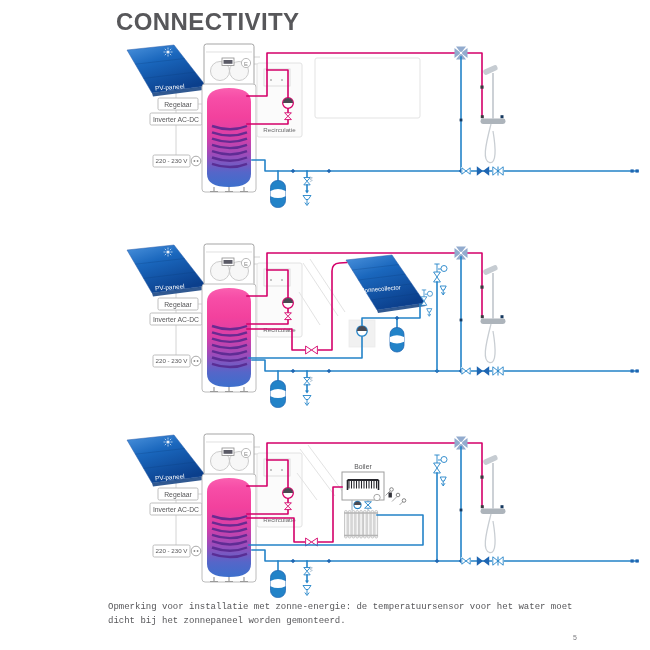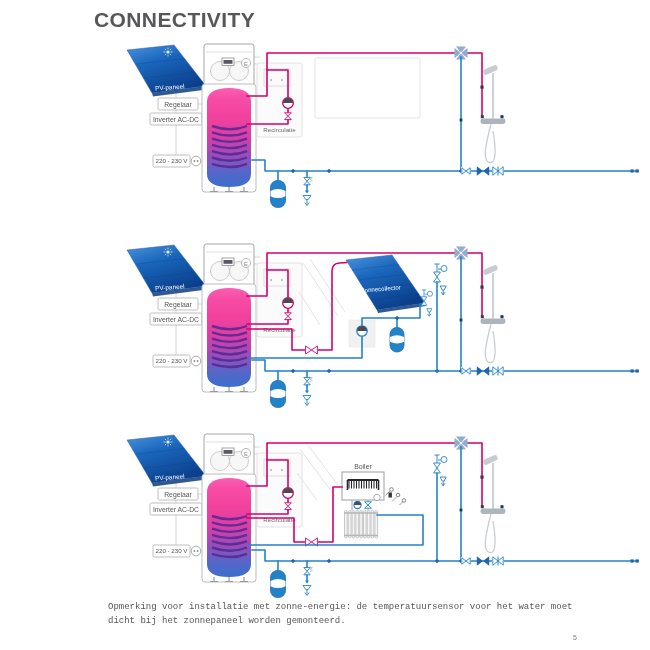--- a/index.html
+++ b/index.html
@@ -1,18 +1,18 @@
 <!DOCTYPE html>
 <html style="--hot-pipe: #d4006a; --cold-pipe: #2383c8; --pipe-joint: #1f66b2; --panel-blue: #1863b8; --panel-blue-dark: #0b3f8c; --title-text: #57575a; --body-text: #57575a; --ghost-gray: #e3e3e3;"><head>
 <meta charset="utf-8">
 <style>
   html,body{margin:0;padding:0;background:#fff;}
   body{width:650px;height:650px;position:relative;overflow:hidden;
        font-family:"Liberation Sans",sans-serif;}
-  .title{position:absolute;left:94px;top:8px;font-size:21px;font-weight:bold;
+  .title{position:absolute;left:116px;top:8px;font-size:24px;font-weight:bold;
          letter-spacing:.4px;color:var(--title-text,#57575a);}
   .note{position:absolute;left:108px;top:601px;width:495px;font-size:9px;
         line-height:1.5;color:var(--body-text,#57575a);font-family:Liberation Mono, monospace;}
   .pagenum{position:absolute;left:573px;top:634px;font-size:7px;color:#7a7a7e;}
   .canvas{position:absolute;left:0;top:0;}
   svg text{font-family:"Liberation Sans",sans-serif;}
   .p-hot{fill:none;stroke:var(--hot-pipe,#d4006a);stroke-width:1.6;stroke-linejoin:round;stroke-linecap:square;}
   .p-cold{fill:none;stroke:var(--cold-pipe,#2383c8);stroke-width:1.6;stroke-linejoin:round;stroke-linecap:square;}
   .s-hot{stroke:var(--hot-pipe,#d4006a);}
   .s-cold{stroke:var(--cold-pipe,#2383c8);}

